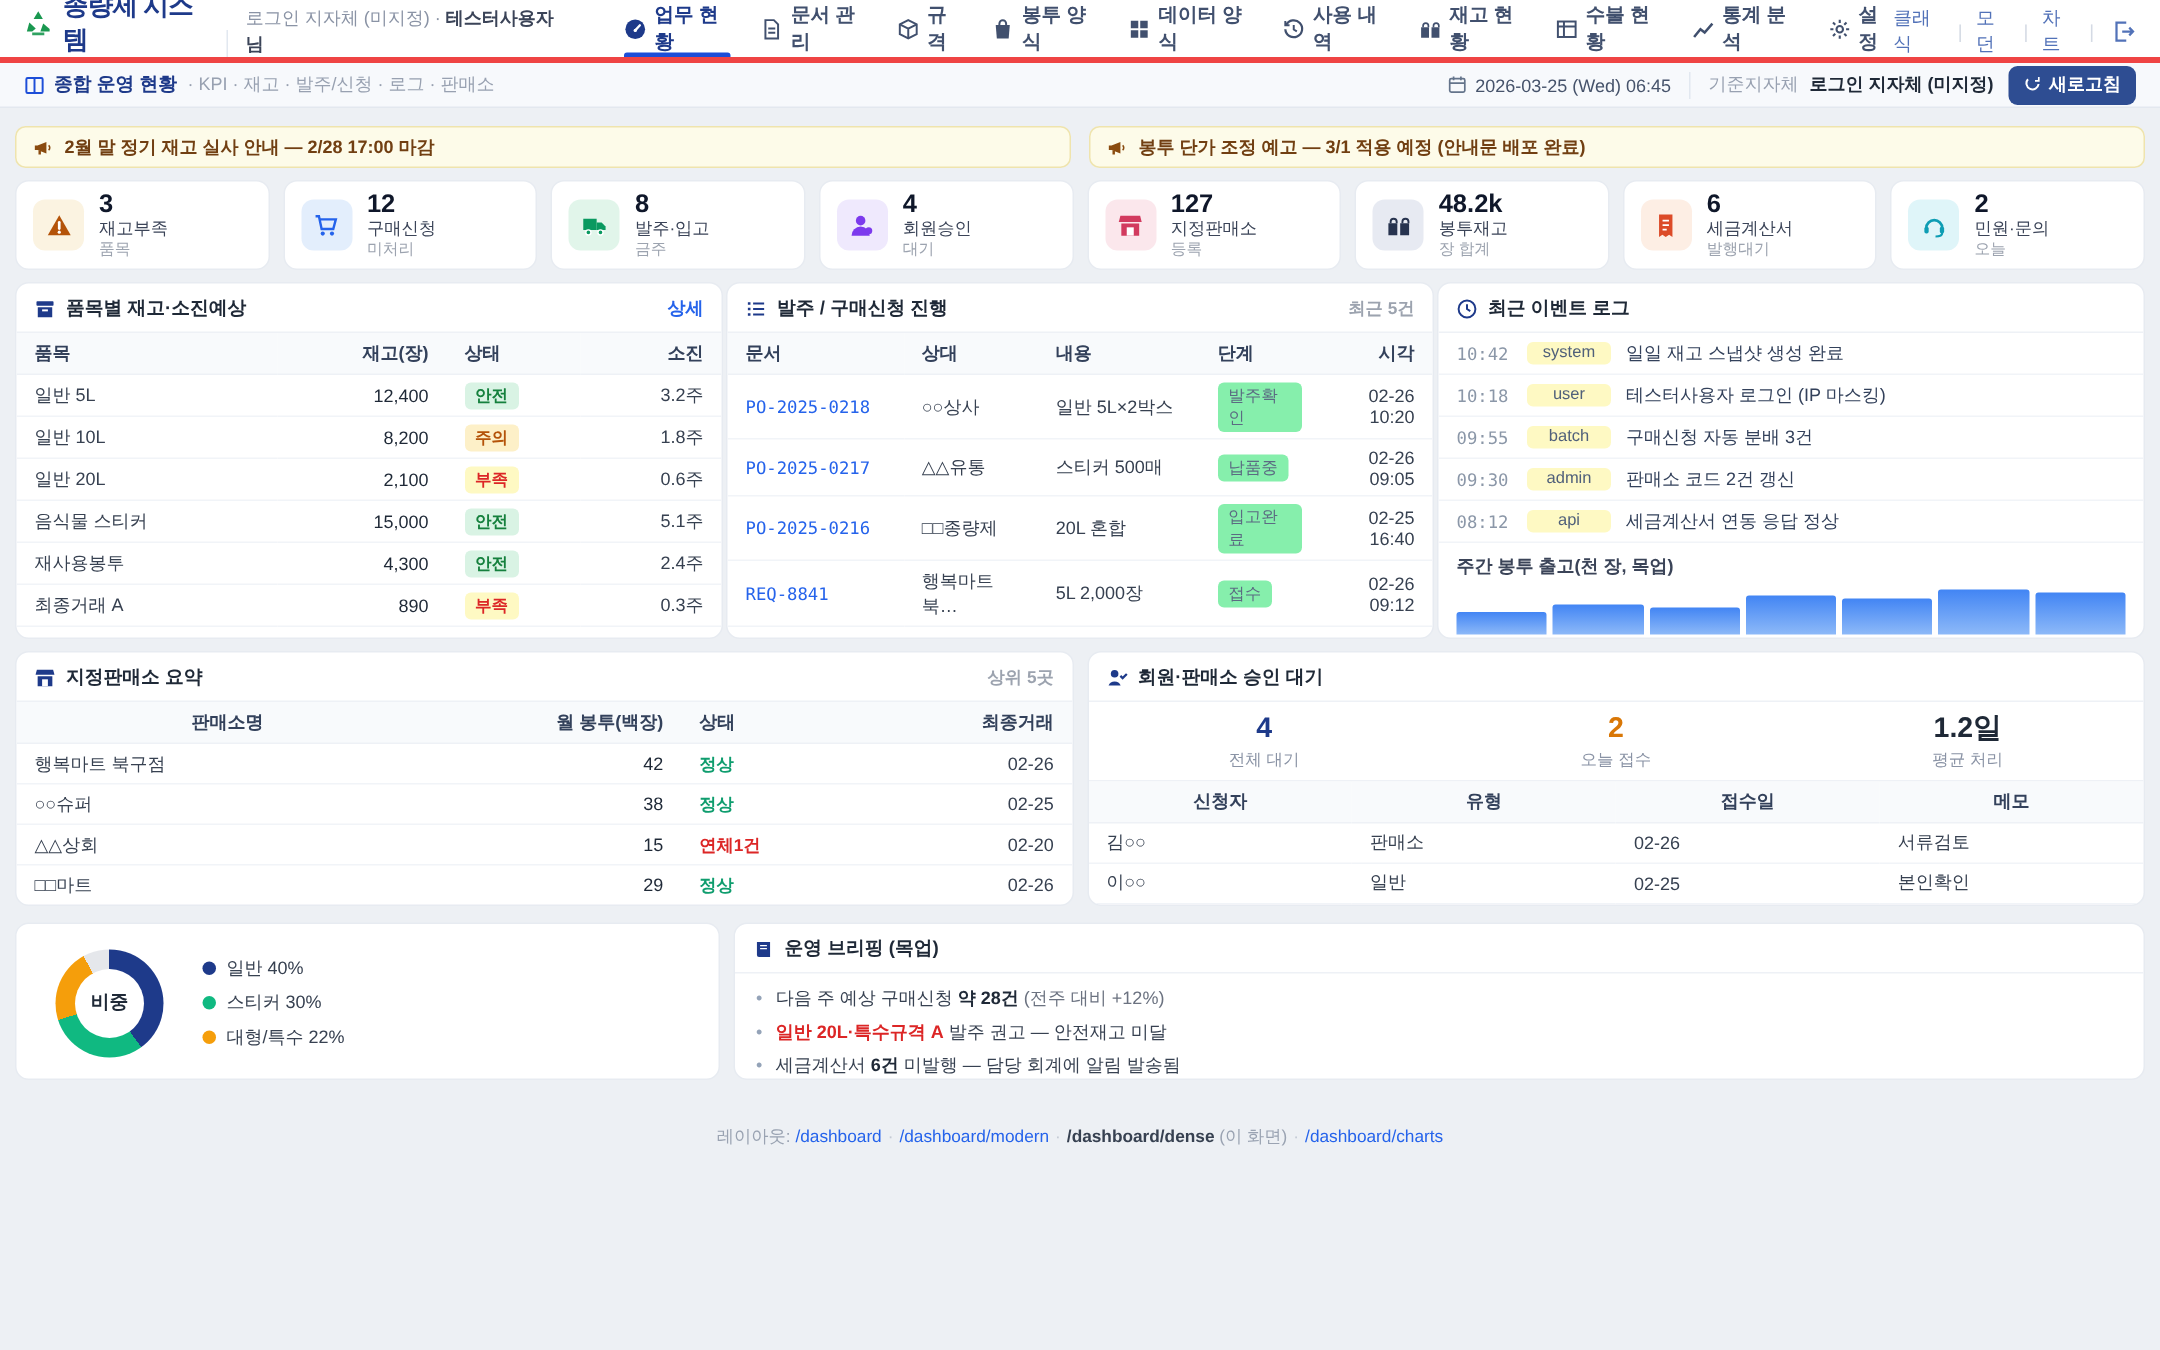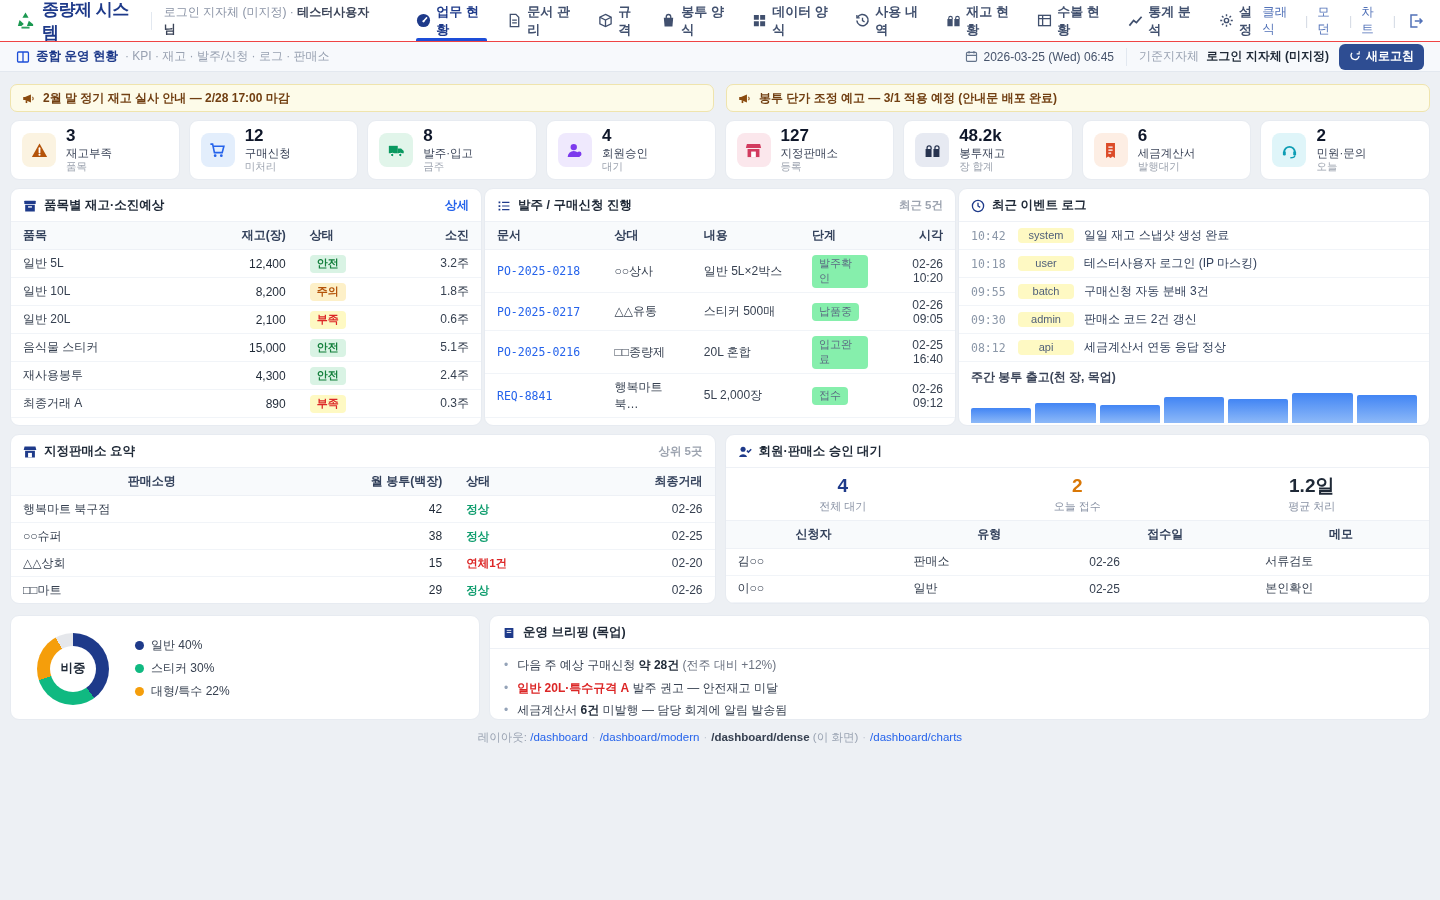--- a/index.html
+++ b/index.html
@@ -6,22 +6,22 @@
   html,body { width:1440px; height:900px; }
   body {
     background:#edf0f4;
     font-family:"Liberation Sans","DejaVu Sans",sans-serif;
     font-size:12px; color:#1f2937; overflow:hidden;
   }
   .ic { display:inline-flex; width:14px; height:14px; flex:0 0 auto; }
   .ic svg { width:100%; height:100%; }
 
   
-  .topnav { height:42px; background:#fff; border-bottom:1px solid #ef4444;
-    display:flex; align-items:center; padding:0 16px; }
+  .topnav { height:42px; background:#fff; border-bottom:4px solid #ef4444;
+    display:flex; align-items:flex-end; padding:0 16px; }
   .brand { display:flex; align-items:center; gap:7px; }
   .brand .ic { width:19px; height:19px; color:#1a9850; }
   .brand-title { font-size:17px; font-weight:bold; color:#1e3a8a; letter-spacing:-0.5px; }
   .vdiv { width:1px; height:18px; background:#e2e8f0; margin:0 12px; }
   .ctx { color:#8a93a5; font-size:12px; }
   .ctx b { color:#3b4458; }
   .mainnav { display:flex; align-items:center; gap:20px; margin-left:46px; height:100%; }
   .nav-item { display:flex; align-items:center; gap:5px; color:#41506e; font-size:13px;
     font-weight:bold; height:100%; cursor:pointer; position:relative; }
   .nav-item .ic { color:#41506e; width:15px; height:15px; }
@@ -131,21 +131,21 @@
   .legend-dot { width:9px; height:9px; border-radius:50%; flex:0 0 auto; }
 
   
   .brief-list { padding:5px 14px 4px; }
   .brief-item { display:flex; gap:9px; padding:2px 0; line-height:1.55; color:#374151; font-size:12px; }
   .brief-bullet { color:#94a3b8; }
   .seg-b { font-weight:bold; color:#1f2937; }
   .seg-rb { font-weight:bold; color:#dc2626; }
   .seg-m { color:#6b7280; }
 
-  footer { text-align:center; color:#9aa3b2; font-size:11.5px; padding:10px 0 0; }
+  footer { text-align:center; color:#9aa3b2; font-size:11.5px; padding:10px 0 0;margin-top:20px; }
   footer .flink { color:#2563eb; cursor:pointer; }
   footer .fcurrent { color:#374151; font-weight:bold; }
   footer .fsep { color:#c3c9d4; margin:0 4px; }
   footer .fmuted { color:#9aa3b2; }
 </style>
 </head>
 <body>
 
 <header class="topnav">
   <div class="brand">

